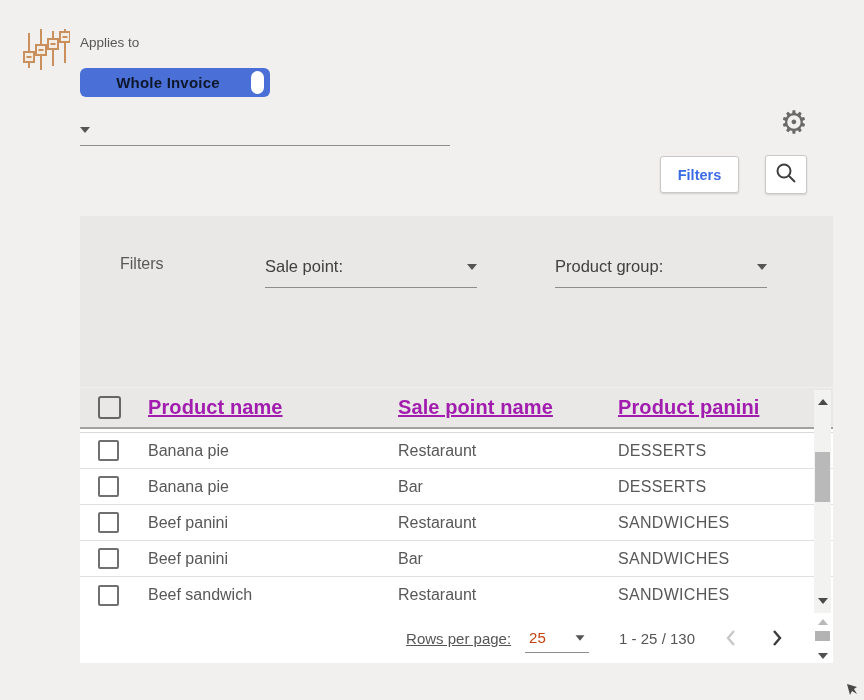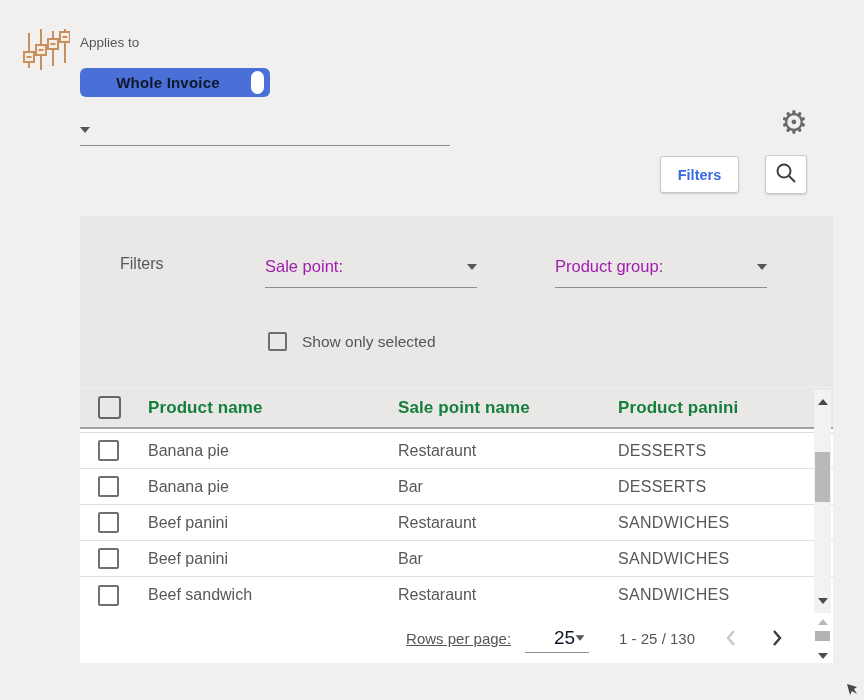--- a/index.html
+++ b/index.html
@@ -50,21 +50,21 @@
   .filters-btn { left:660px; top:156px; width:79px; height:37px; }
   .filters-btn span { color:#3a6be4; font-weight:700; font-size:14.5px; }
   .search-btn { left:765px; top:155px; width:42px; height:39px; }
 
   
   .card { left:80px; top:216px; width:753px; height:447px; background:#fff; }
 
   .filters-section { position:absolute; left:0; top:0; width:100%; height:171px; background:#e9e8e6; }
   .filters-title { position:absolute; left:40px; top:39px; font-size:16px; color:#585858; }
   .filter-select { position:absolute; top:36px; width:212px; height:36px; padding-bottom:6px; cursor:pointer; }
-  .filter-select .sel-text { font-size:16.5px; color:#a21caf; flex:1; }
+  .filter-select .sel-text { font-size:16.5px; color:#404040; flex:1; }
   .sale-point-select { left:185px; }
   .product-group-select { left:475px; }
 
   .cb {
     border:2px solid #6e6e6e; border-radius:2px; background:transparent;
     display:inline-block; cursor:pointer; flex:none;
   }
   .show-selected { position:absolute; left:188px; top:116px; display:flex; align-items:center; }
   .show-selected .cb { width:19px; height:19px; }
   .show-selected-label { margin-left:15px; font-size:15.5px; color:#565656; }
@@ -73,21 +73,21 @@
   .t-header {
     position:absolute; left:0; top:171px; width:100%; height:42px;
     background:#e9e8e6; border-top:1px solid #f0efed; border-bottom:2px solid #a1a1a1;
     display:flex; align-items:center;
   }
   .t-header .cb { width:23px; height:23px; border-radius:3px; border-color:#666; }
   .col-cb { position:absolute; left:18px; display:flex; align-items:center; }
   .col-1 { position:absolute; left:68px; }
   .col-2 { position:absolute; left:318px; }
   .col-3 { position:absolute; left:538px; }
-  .h-label { color:#15803d; font-size:17px; font-weight:600; letter-spacing:.1px; }
+  .h-label { color:#a21caf; font-size:20px; font-weight:600; letter-spacing:.1px;text-decoration:underline; }
 
   .t-sliver { position:absolute; left:0; top:213px; width:100%; height:4px;
               background:#fff; border-bottom:1px solid #d9d9d9; }
 
   .t-body { position:absolute; left:0; top:217px; width:100%; }
   .t-row { position:relative; height:36px; border-bottom:1px solid #e0e0e0;
            display:flex; align-items:center; background:#fff; }
   .t-row:last-child { border-bottom:none; }
   .t-row .cb { width:21px; height:21px; border-color:#707070; }
   .cell { font-size:16px; color:#585858; }
@@ -104,21 +104,21 @@
 
   
   .t-footer {
     position:absolute; left:0; top:397px; width:100%; height:50px; background:#fff;
     display:flex; align-items:center; justify-content:flex-end;
     padding-right:46px; font-size:15px; color:#555;
   }
   .rpp-label { margin-right:14px;text-decoration:underline; }
   .rpp-select { width:64px; height:30px; border-bottom:1px solid #8d8d8d;
     display:flex; align-items:center; cursor:pointer; }
-  .rpp-select .sel-text { flex:1; padding-left:4px; font-size:19px; color:#0f172a;text-align:right; }
+  .rpp-select .sel-text { flex:1; padding-left:4px; font-size:15px; color:#c2410c; }
   .rpp-select .tri-down { margin-right:4px; transform:scale(.9); }
   .range-label { margin-left:30px; white-space:nowrap; }
   .pg-btn { margin-left:26px; width:20px; height:24px; display:flex; align-items:center;
     justify-content:center; cursor:pointer; background:none; border:none; }
   .pg-btn svg { display:block; }
 
   
   .mini-scroll { position:absolute; right:2px; top:403px; width:17px; height:42px; }
   .mini-scroll .sb-up   { top:0; border-bottom:6px solid #b9b9b9; }
   .mini-scroll .sb-thumb { position:absolute; left:1px; top:12px; width:15px; height:10px;
@@ -183,24 +183,20 @@
     <div class="u-select filter-select sale-point-select">
       <span class="sel-text">Sale point:</span>
       <span class="tri-down"></span>
     </div>
 
     <div class="u-select filter-select product-group-select">
       <span class="sel-text">Product group:</span>
       <span class="tri-down"></span>
     </div>
 
-    <div class="show-selected">
-      <span class="cb"></span>
-      <span class="show-selected-label">Show only selected</span>
-    </div>
   </div>
 
   <div class="t-header">
     <span class="col-cb">
         <span class="cb"></span>
       </span>
     <span class="col-1 h-label">Product name</span>
     <span class="col-2 h-label">Sale point name</span>
     <span class="col-3 h-label">Product panini</span>
   </div>

